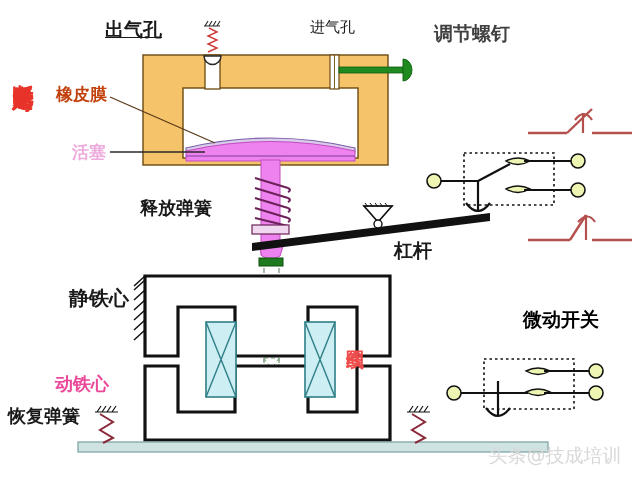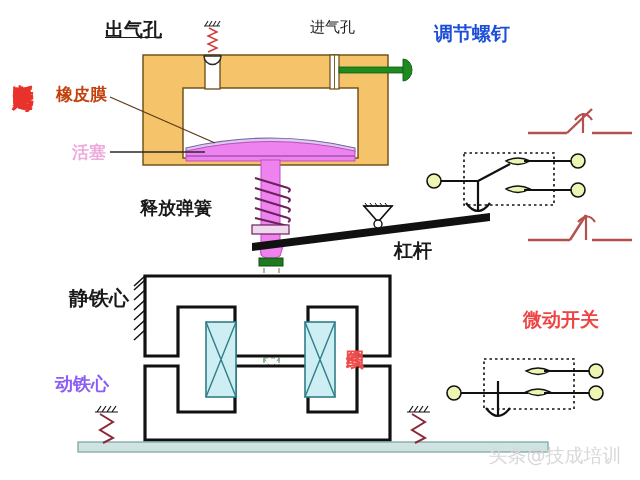--- a/index.html
+++ b/index.html
@@ -163,38 +163,39 @@
     <line x1="110" y1="97" x2="215" y2="143" stroke="#5a3a1a" stroke-width="1.3"></line>
     <line x1="110" y1="152" x2="205" y2="152" stroke="#2a2a2a" stroke-width="1.3"></line>
 
     <text x="555" y="462" font-size="19" fill="#d8d8d8" text-anchor="middle" font-family="'DejaVu Sans',sans-serif">头条@技成培训</text>
   </svg>
 
   <div class="lbl" style="left:105px;top:20px;font-size:19px;color:#1a1a1a;font-weight:bold;text-decoration:underline;">出气孔</div>
 
   <div class="lbl" style="left:293px;top:20px;font-size:15px;color:#1a1a1a;font-weight:normal;margin-left:17px;">进气孔</div>
 
-  <div class="lbl" style="left:434px;top:24px;font-size:19px;color:#1d4ed8;font-weight:bold;">调节螺钉</div>
+  <div class="lbl" style="left:434px;top:24px;font-size:19px;color:#404040;font-weight:bold;">调节螺钉</div>
 
 
   <div class="lbl" style="left:56px;top:86px;font-size:17px;color:#c2410c;font-weight:bold;">橡皮膜</div>
 
   <div class="lbl" style="left:72px;top:144px;font-size:17px;color:#eeabdd;font-weight:bold;">活塞</div>
 
   <div class="lbl" style="left:140px;top:200px;font-size:18px;color:#1a1a1a;font-weight:bold;font-family:Liberation Mono, monospace;">释放弹簧</div>
 
   <div class="lbl" style="left:394px;top:241px;font-size:19px;color:#1a1a1a;font-weight:bold;">杠杆</div>
 
   <div class="lbl" style="left:57px;top:288px;font-size:20px;color:#1a1a1a;font-weight:bold;margin-left:12px;">静铁心</div>
 
-  <div class="lbl" style="left:55px;top:375px;font-size:18px;color:#8b5cf6;font-weight:bold;">动铁心</div>
+  <div class="lbl" style="left:55px;top:375px;font-size:18px;color:#ec4899;font-weight:bold;">动铁心</div>
 
   <div class="lbl" style="left:345px;top:336px;font-size:18px;color:#ef4b4b;font-weight:bold;
               writing-mode:vertical-rl;text-orientation:upright;line-height:1.05;">线圈</div>
 
-
-  <div class="lbl" style="left:523px;top:310px;font-size:19px;color:#ef4444;font-weight:bold;">微动开关</div>
+  <div class="lbl" style="left:8px;top:407px;font-size:18px;color:#1a1a1a;font-weight:bold;">恢复弹簧</div>
+
+  <div class="lbl" style="left:523px;top:310px;font-size:19px;color:#000000;font-weight:bold;">微动开关</div>
 
   <div class="lbl" style="left:12px;top:68px;font-size:21px;color:#e8332a;font-weight:bold;
               writing-mode:vertical-rl;text-orientation:upright;line-height:1.05;
               letter-spacing:1px;">断电后开始延时</div>
 
 </div>
 
 </body></html>

